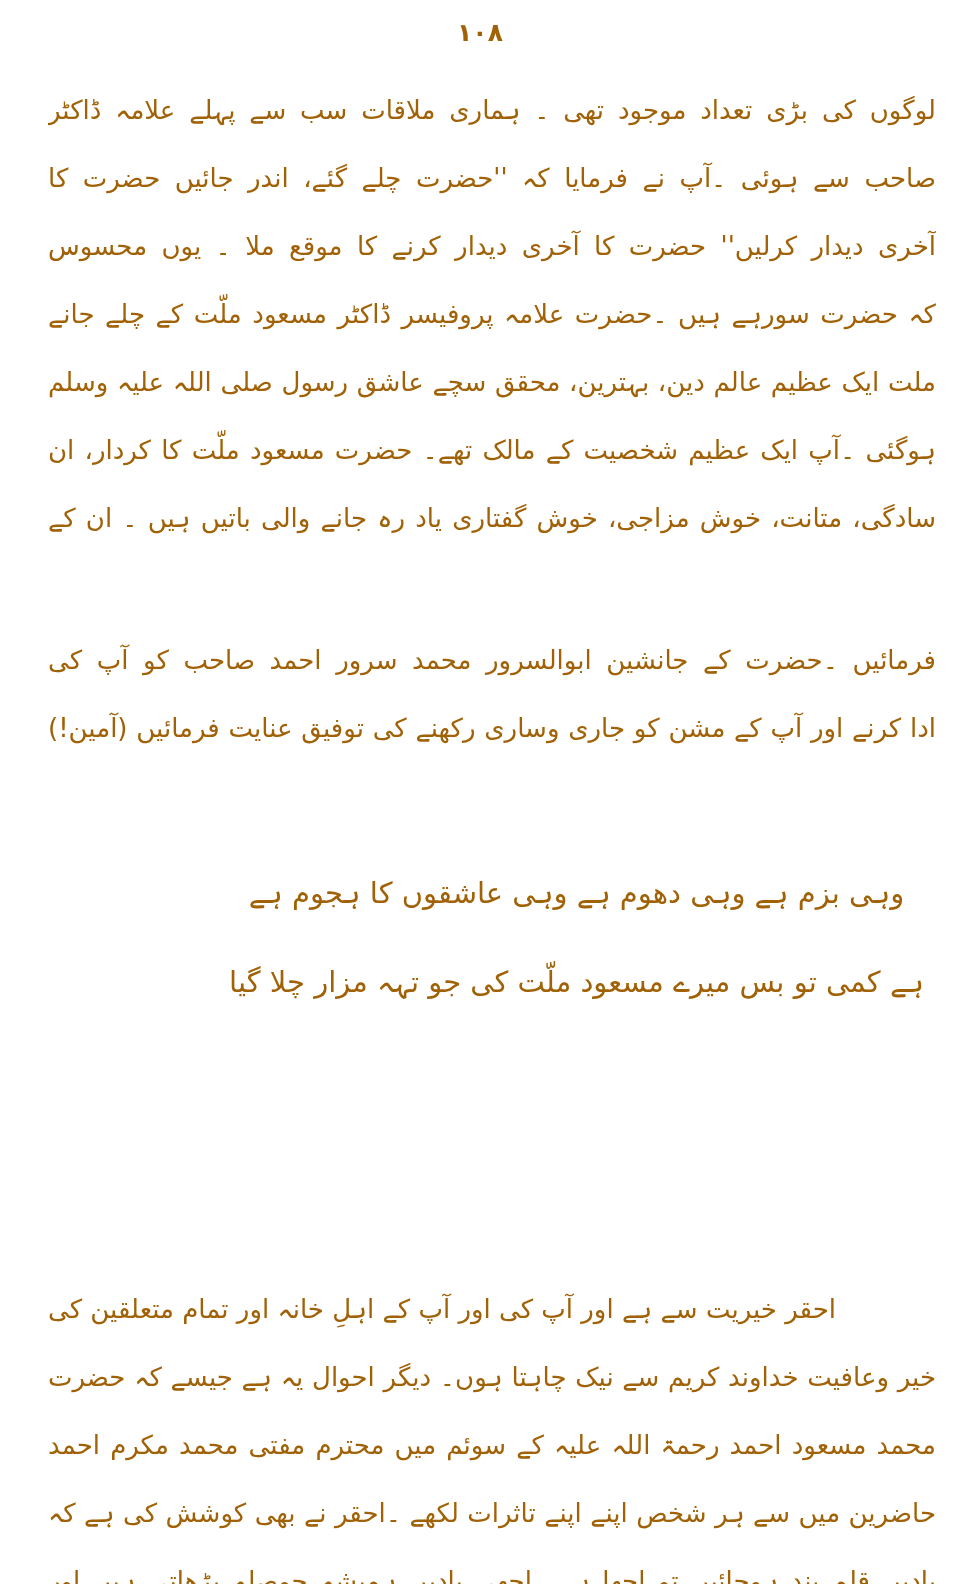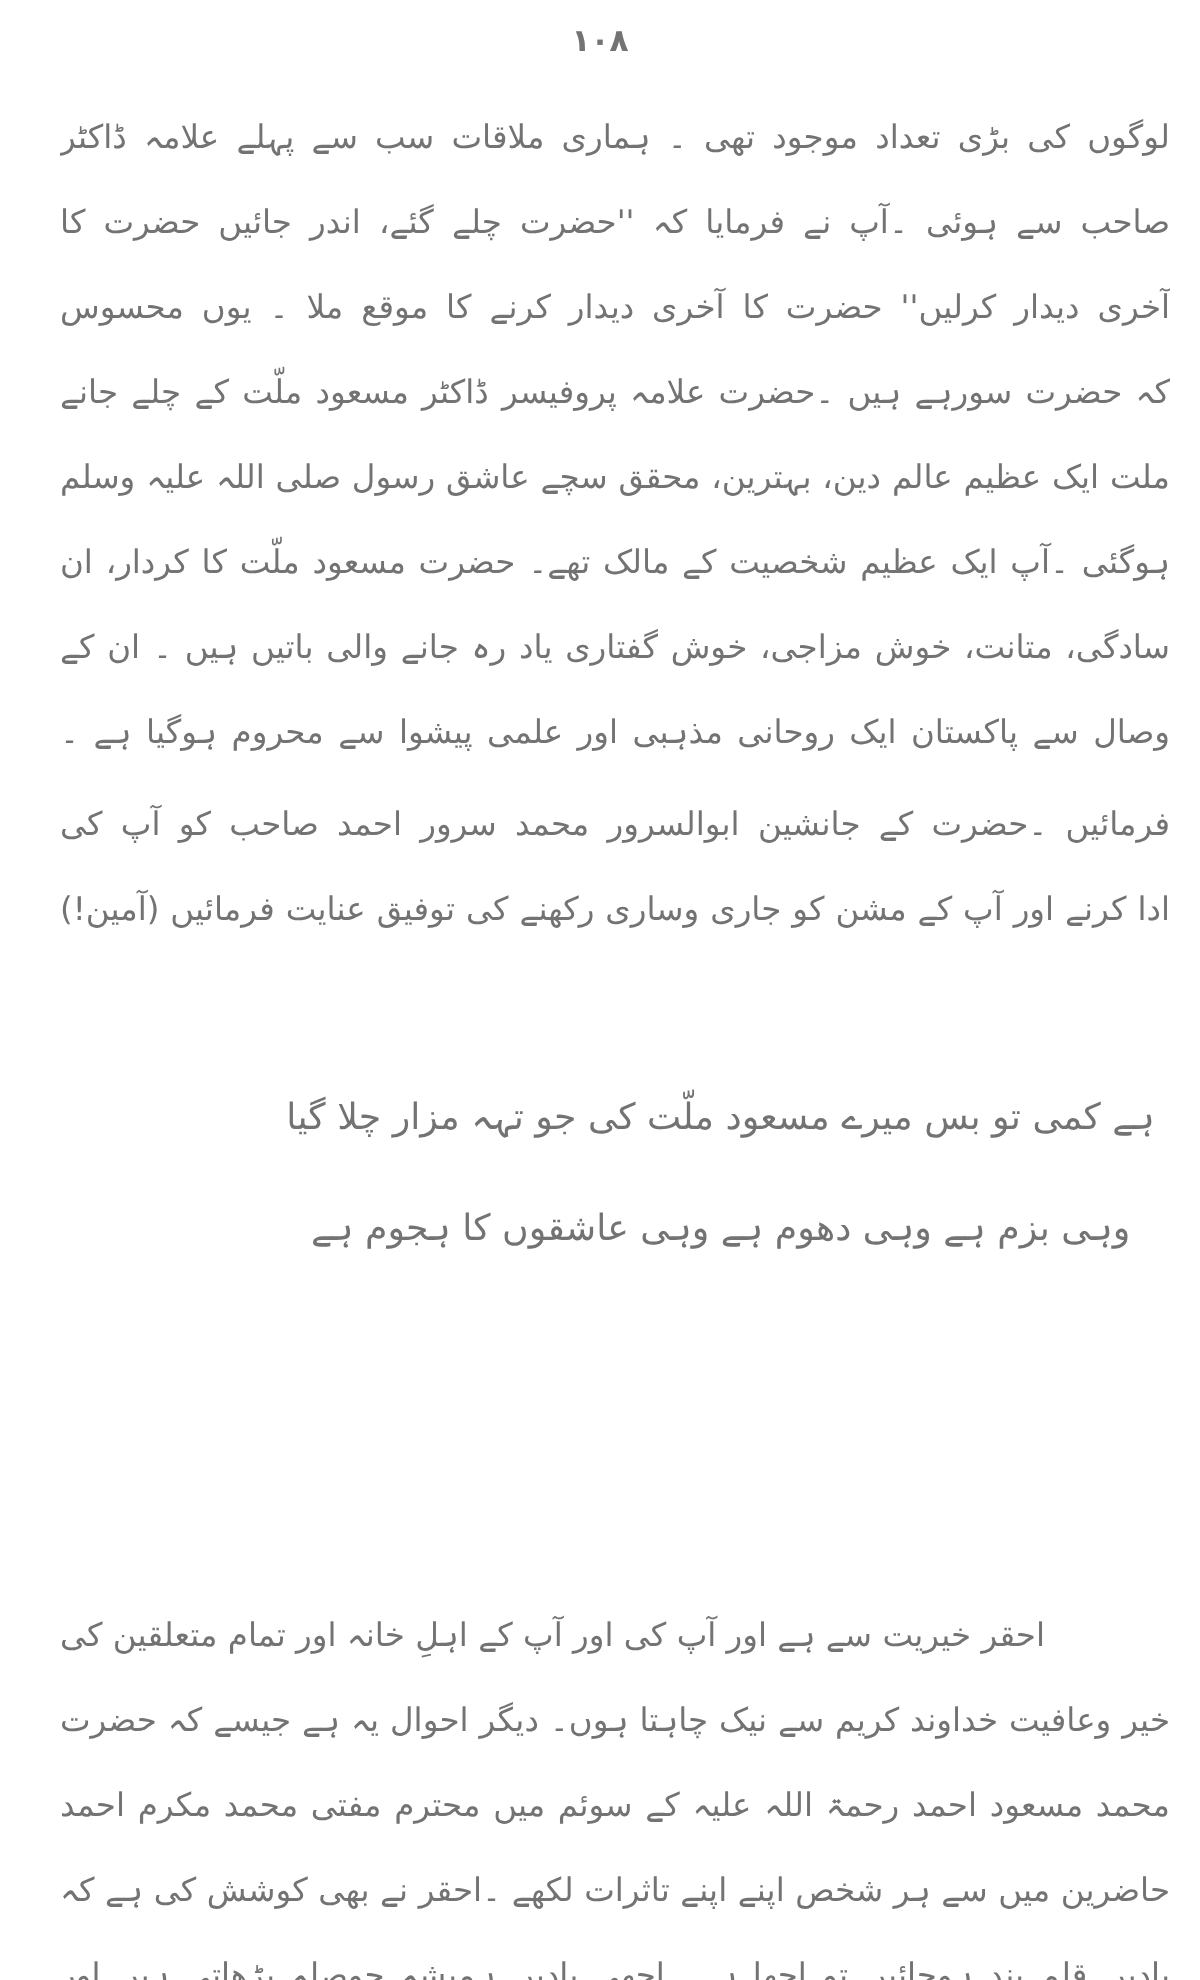--- a/index.html
+++ b/index.html
@@ -1,21 +1,21 @@
 <!DOCTYPE html>
 <html><head>
 <meta charset="utf-8">
 <style>
   html, body { margin: 0; padding: 0; background: #ffffff; }
   .page {
     position: relative;
     width: 960px;
     height: 1584px;
     background: #ffffff;
-    color: #737373;
+    color: #a16207;
     font-family: "DejaVu Sans", "Liberation Sans", sans-serif;
     direction: rtl;
     overflow: hidden;
   }
   .pagenum {
     position: absolute;
     top: 18px; left: 0; right: 0;
     text-align: center;
     font-size: 25px;
     font-weight: bold;
@@ -71,31 +71,30 @@
   <div class="pagenum">۱۰۸</div>
 
   <section class="para p1">
     <div class="bline">لوگوں کی بڑی تعداد موجود تھی ۔ ہماری ملاقات سب سے پہلے علامہ ڈاکٹر رضوان</div>
     <div class="bline">صاحب سے ہوئی ۔آپ نے فرمایا کہ ''حضرت چلے گئے، اندر جائیں حضرت کا</div>
     <div class="bline">آخری دیدار کرلیں'' حضرت کا آخری دیدار کرنے کا موقع ملا ۔ یوں محسوس ہورہاتھا</div>
     <div class="bline">کہ حضرت سورہے ہیں ۔حضرت علامہ پروفیسر ڈاکٹر مسعود ملّت کے چلے جانے سے</div>
     <div class="bline">ملت ایک عظیم عالم دین، بہترین، محقق سچے عاشق رسول صلی اللہ علیہ وسلم سے محروم</div>
     <div class="bline">ہوگئی ۔آپ ایک عظیم شخصیت کے مالک تھے۔ حضرت مسعود ملّت کا کردار، ان کی</div>
     <div class="bline">سادگی، متانت، خوش مزاجی، خوش گفتاری یاد رہ جانے والی باتیں ہیں ۔ ان کے</div>
-    <div class="bline">وصال سے پاکستان ایک روحانی مذہبی اور علمی پیشوا سے محروم ہوگیا ہے ۔</div>
   </section>
 
   <section class="para p2">
     <div class="bline">فرمائیں ۔حضرت کے جانشین ابوالسرور محمد سرور احمد صاحب کو آپ کی جانشینی کا حق</div>
     <div class="bline">ادا کرنے اور آپ کے مشن کو جاری وساری رکھنے کی توفیق عنایت فرمائیں (آمین!)</div>
   </section>
 
   <section class="poem">
+    <div class="poemline">وہی بزم ہے وہی دھوم ہے وہی عاشقوں کا ہجوم ہے</div>
     <div class="poemline">ہے کمی تو بس میرے مسعود ملّت کی جو تہہ مزار چلا گیا</div>
-    <div class="poemline">وہی بزم ہے وہی دھوم ہے وہی عاشقوں کا ہجوم ہے</div>
   </section>
 
 
 
   <section class="para p3">
     <div class="bline indent-lg">احقر خیریت سے ہے اور آپ کی اور آپ کے اہلِ خانہ اور تمام متعلقین کی</div>
     <div class="bline">خیر وعافیت خداوند کریم سے نیک چاہتا ہوں۔ دیگر احوال یہ ہے جیسے کہ حضرت ڈاکٹر</div>
     <div class="bline">محمد مسعود احمد رحمۃ اللہ علیہ کے سوئم میں محترم مفتی محمد مکرم احمد صاحب نے ارشاد فرمایا تھا کہ</div>
     <div class="bline">حاضرین میں سے ہر شخص اپنے اپنے تاثرات لکھے ۔احقر نے بھی کوشش کی ہے کہ کچھ</div>
     <div class="bline">یادیں قلم بند ہوجائیں تو اچھا ہے ۔اچھی یادیں ہمیشہ حوصلہ بڑھاتی ہیں اور سہارا ہوتی ہیں ۔</div>

